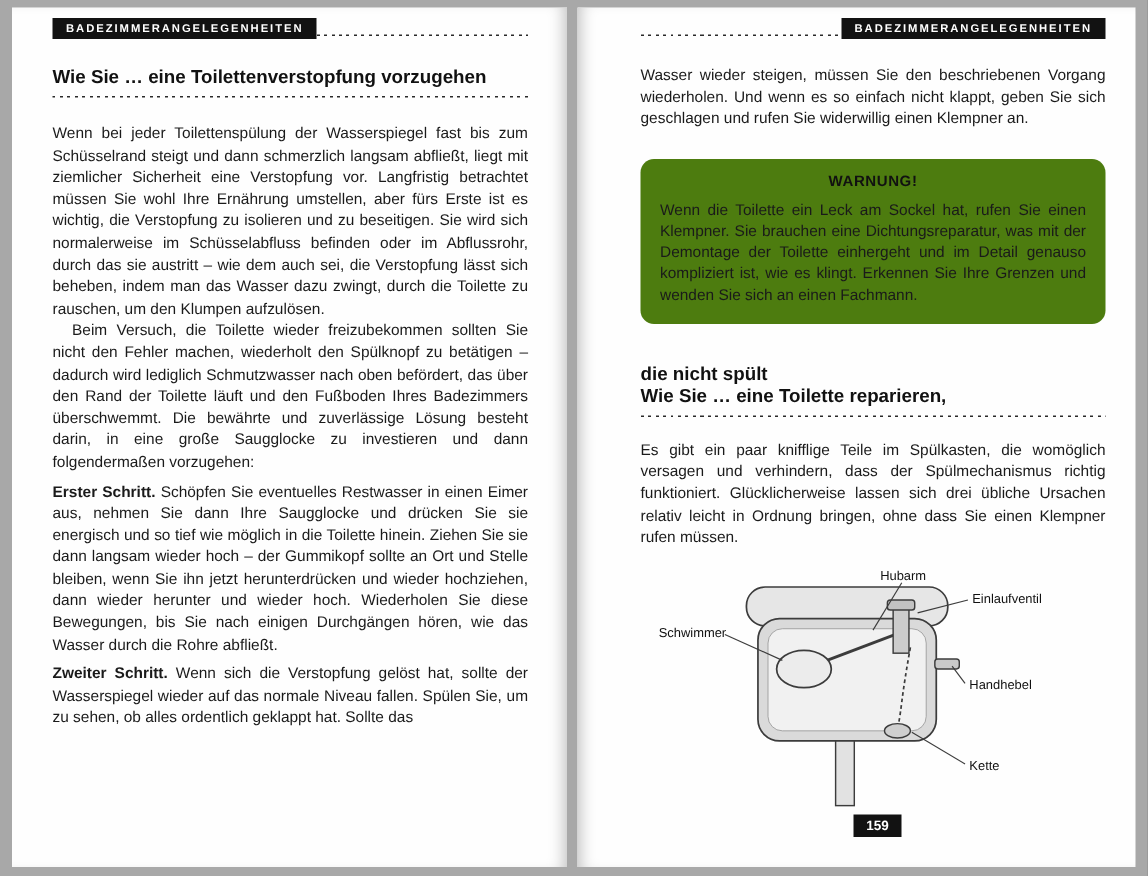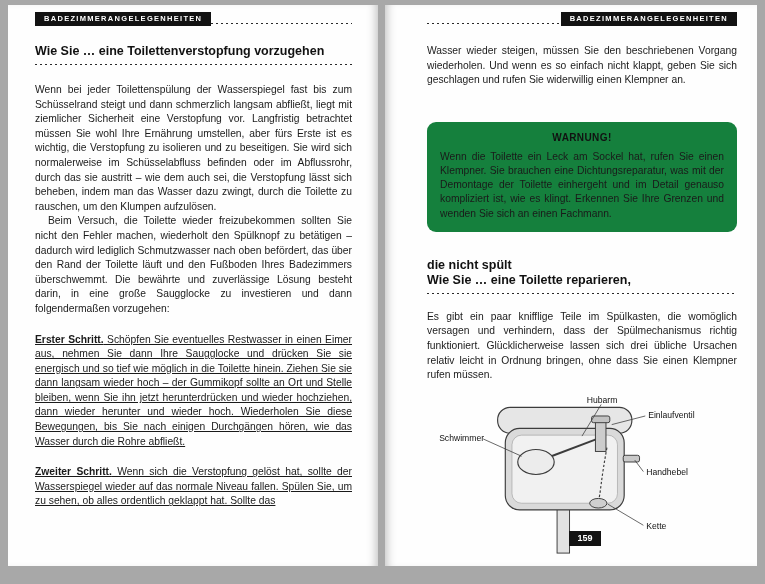--- a/index.html
+++ b/index.html
@@ -1,39 +1,39 @@
 <!DOCTYPE html>
 <html><head>
 <meta charset="utf-8">
 <style>
   html,body{margin:0;padding:0;background:#8f8f8f;}
   *{box-sizing:border-box;}
   .spread{position:relative;width:765px;height:584px;background:#a8a8a8;overflow:hidden;
           font-family:"Liberation Sans",sans-serif;color:#1a1a1a;}
-  .page{position:absolute;top:5px;bottom:18px;background:#fefefe;padding-left:44px;}
+  .page{position:absolute;top:5px;bottom:6px;background:#fefefe;padding-left:44px;}
   .page.left{left:8px;width:370px;box-shadow:inset -8px 0 10px -6px rgba(0,0,0,.25);}
   .page.right{left:385px;width:372px;box-shadow:inset 8px 0 10px -6px rgba(0,0,0,.25);}
   .inner{position:absolute;top:0;bottom:0;left:0;right:0;}
   .page.left .inner{padding:7px 26px 0 27px;}
   .page.right .inner{padding:7px 20px 0 42px;}
 
   .runhead{display:flex;align-items:flex-end;height:14px;}
   .runhead-bar{background:#121212;color:#fff;font-weight:bold;font-size:7.5px;line-height:14px;
                letter-spacing:1.3px;padding:0 9px;white-space:nowrap;}
   .dashrule{height:1px;background-image:repeating-linear-gradient(90deg,#2a2a2a 0 2px,transparent 2px 5px);}
   .runhead .dashrule{flex:1;margin-bottom:2px;}
 
   h1.heading{margin:18px 0 5px;font-size:12.5px;line-height:15px;font-weight:bold;color:#111;}
   .bodytext{margin-top:18px;font-size:10.3px;line-height:14.6px;text-align:justify;}
   .bodytext p{margin:0;}
   .bodytext p.cont-indent{text-indent:13px;}
-  .bodytext p.step{margin-top:16px;text-decoration:underline;}
+  .bodytext p.step{margin-top:5px;}
   .bodytext strong{font-weight:bold;}
 
-  .warnbox{margin-top:34px;background:#15803d;border-radius:9px;padding:10px 13px 11px;}
+  .warnbox{margin-top:18px;background:#4d7c0f;border-radius:9px;padding:10px 13px 11px;}
   .warnbox .warntitle{margin:0 0 7px;text-align:center;font-size:10px;font-weight:bold;letter-spacing:.4px;color:#111;}
   .warnbox p{margin:0;font-size:10.3px;line-height:14.2px;text-align:justify;}
 
   .heading2{margin:26px 0 5px;font-size:12.5px;line-height:15px;font-weight:bold;color:#111;}
   .heading2 span{display:block;}
   .intro{margin-top:16px;font-size:10.3px;line-height:14.6px;text-align:justify;}
   .intro p{margin:0;}
 
   .diagram{margin-top:9px;}
   .diagram svg{display:block;width:100%;height:163px;}

